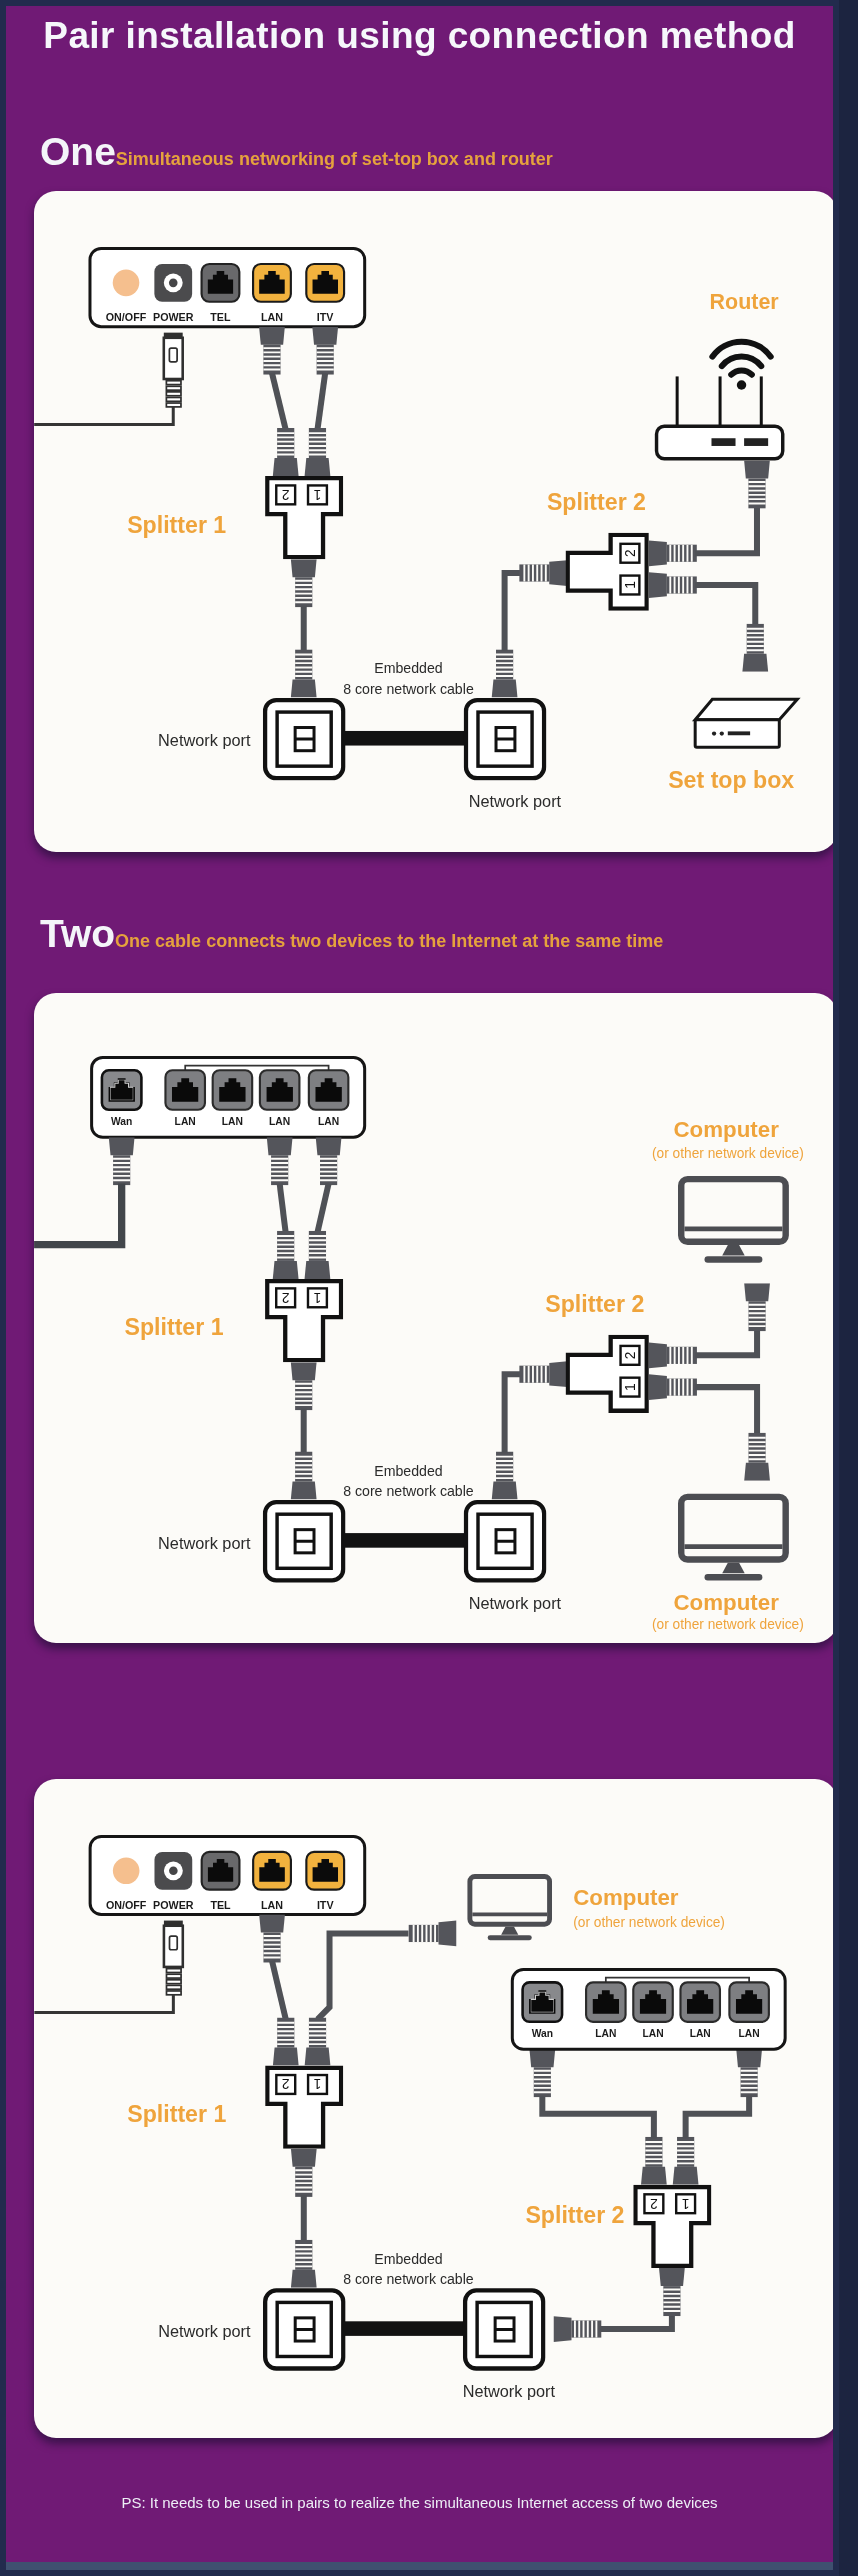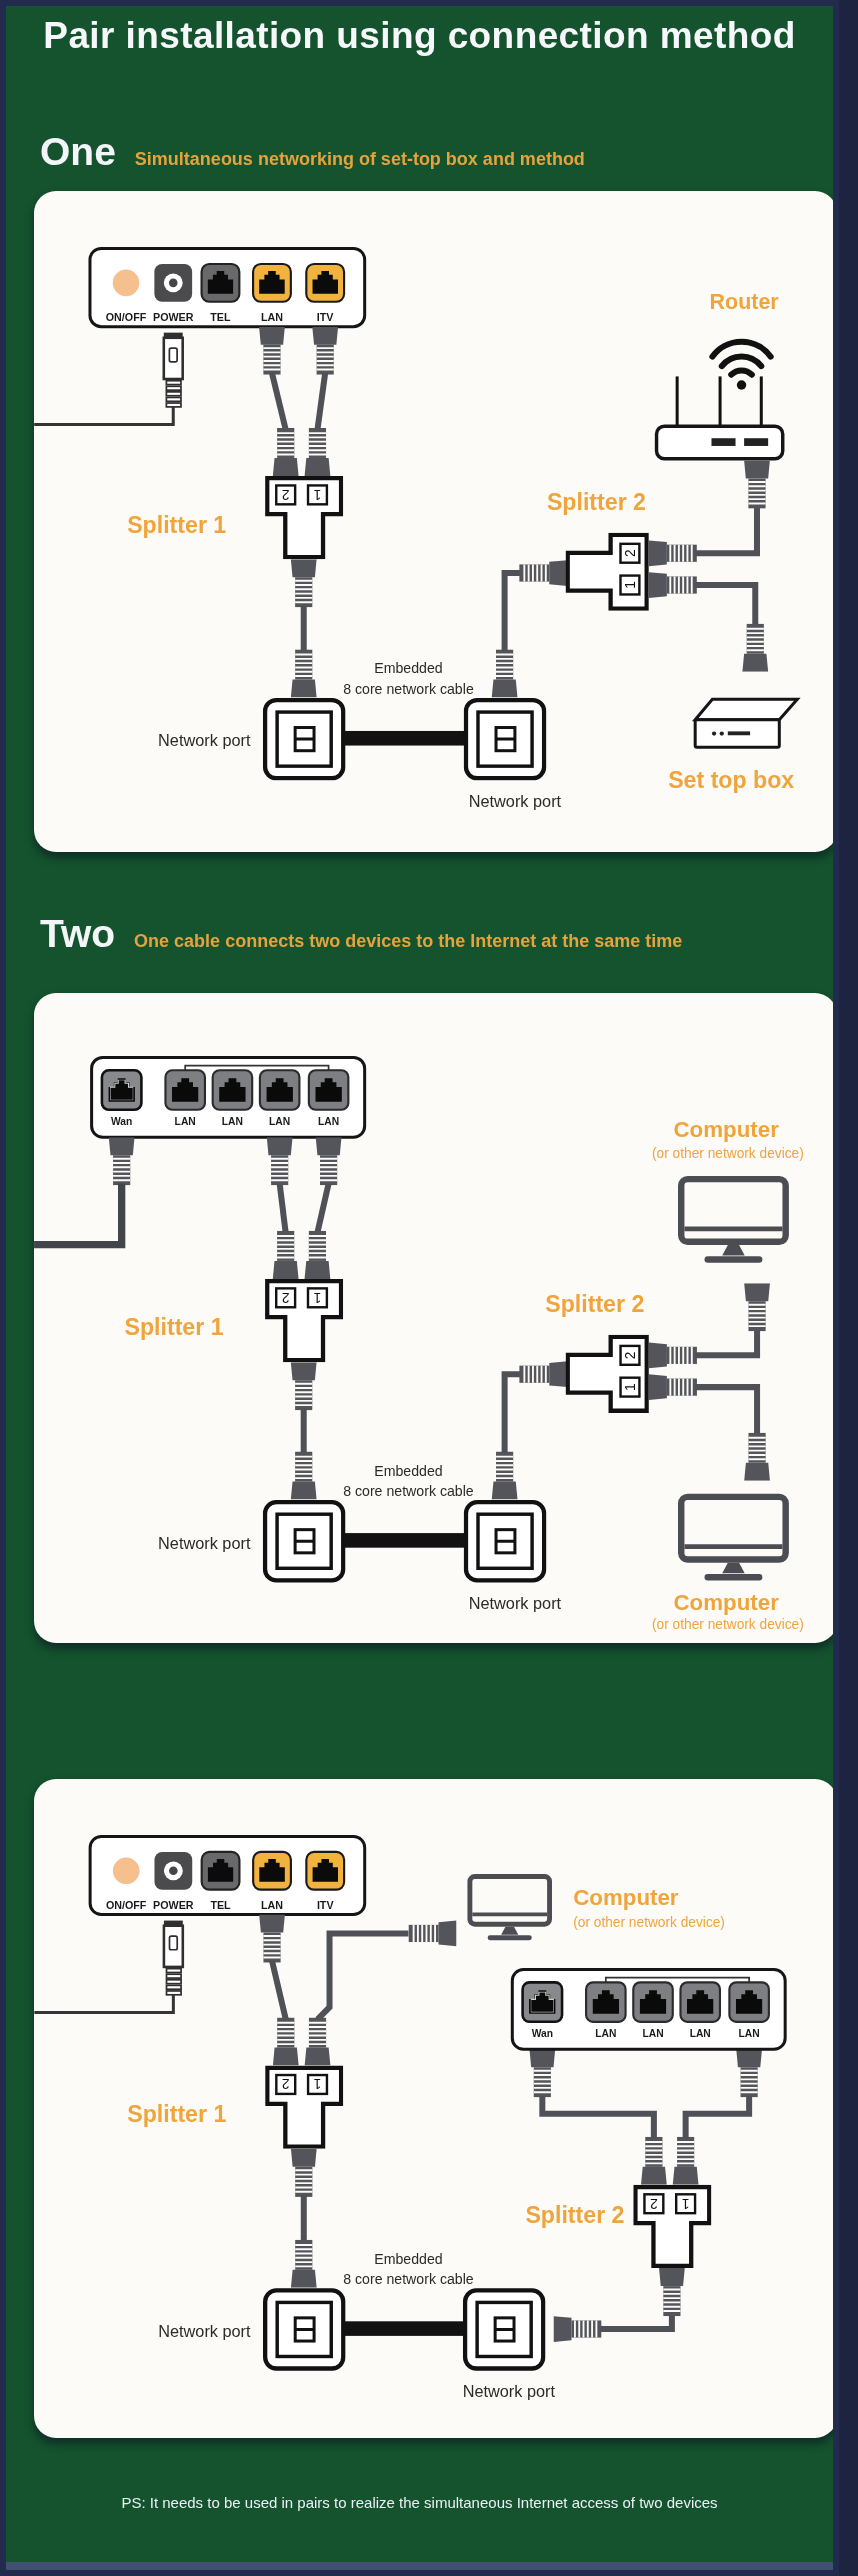--- a/index.html
+++ b/index.html
@@ -1,27 +1,27 @@
 <!DOCTYPE html>
 <html style="font-size:13.7px"><head>
 <meta charset="utf-8">
 <style>
   html,body{margin:0;padding:0;background:#1c2440;}
   #app{
     position:relative;width:839px;height:2576px;
-    background:#14532d;
+    background:#701a75;
     border:6.9px solid #222b4d;box-sizing:border-box;
     overflow:hidden;
     font-family:"Liberation Sans",sans-serif;
   }
   .page-title{
     position:absolute;top:8.6px;left:0;right:0;text-align:center;
     font-size:37px;font-weight:bold;color:#f6f7fb;letter-spacing:0.4px;
   }
-  .sec-head{position:absolute;left:34px;display:flex;align-items:baseline;gap:19px;}
+  .sec-head{position:absolute;left:34px;display:flex;align-items:baseline;}
   .sec-num{font-size:39px;font-weight:bold;color:#f4f5f9;}
   .sec-sub{font-size:18px;font-weight:bold;color:#e5a23d;}
   #head-one{top:124px}
   #head-two{top:906px}
   #head-three{top:1714px}
   .card{
     position:absolute;left:28px;width:803px;background:#fcfbf8;
     border-radius:22px;box-shadow:0 5.2px 8.6px rgba(8,12,35,.5);text-align:right;
   }
   #card-one{top:185px;height:661px}
@@ -88,21 +88,21 @@
         <polygon points="63,87 77,87 84,100 56,100" fill="#4c4d52"></polygon>
         <line x1="38" y1="105" x2="102" y2="105" stroke="#4c4d52" stroke-width="8" stroke-linecap="round"></line>
       </symbol>
     </defs>
   </svg>
 
   <div class="page-title">Pair installation using connection method</div>
 
   <div class="sec-head" id="head-one">
     <span class="sec-num">One</span>
-    <span class="sec-sub">Simultaneous networking of set-top box and method</span>
+    <span class="sec-sub">Simultaneous networking of set-top box and router</span>
   </div>
 
   <div class="card" id="card-one">
     <svg viewBox="0 0 935 770" width="803" height="661">
 
       <g transform="translate(65,67)">
         <rect class="dev" x="0" y="0" width="320" height="91" rx="13" stroke-width="3.5"></rect>
         <circle cx="42" cy="40" r="15.5" fill="#f5bf8e"></circle>
         <g>
           <rect x="75" y="18" width="44" height="44" rx="9" fill="#4b4b4d"></rect>

